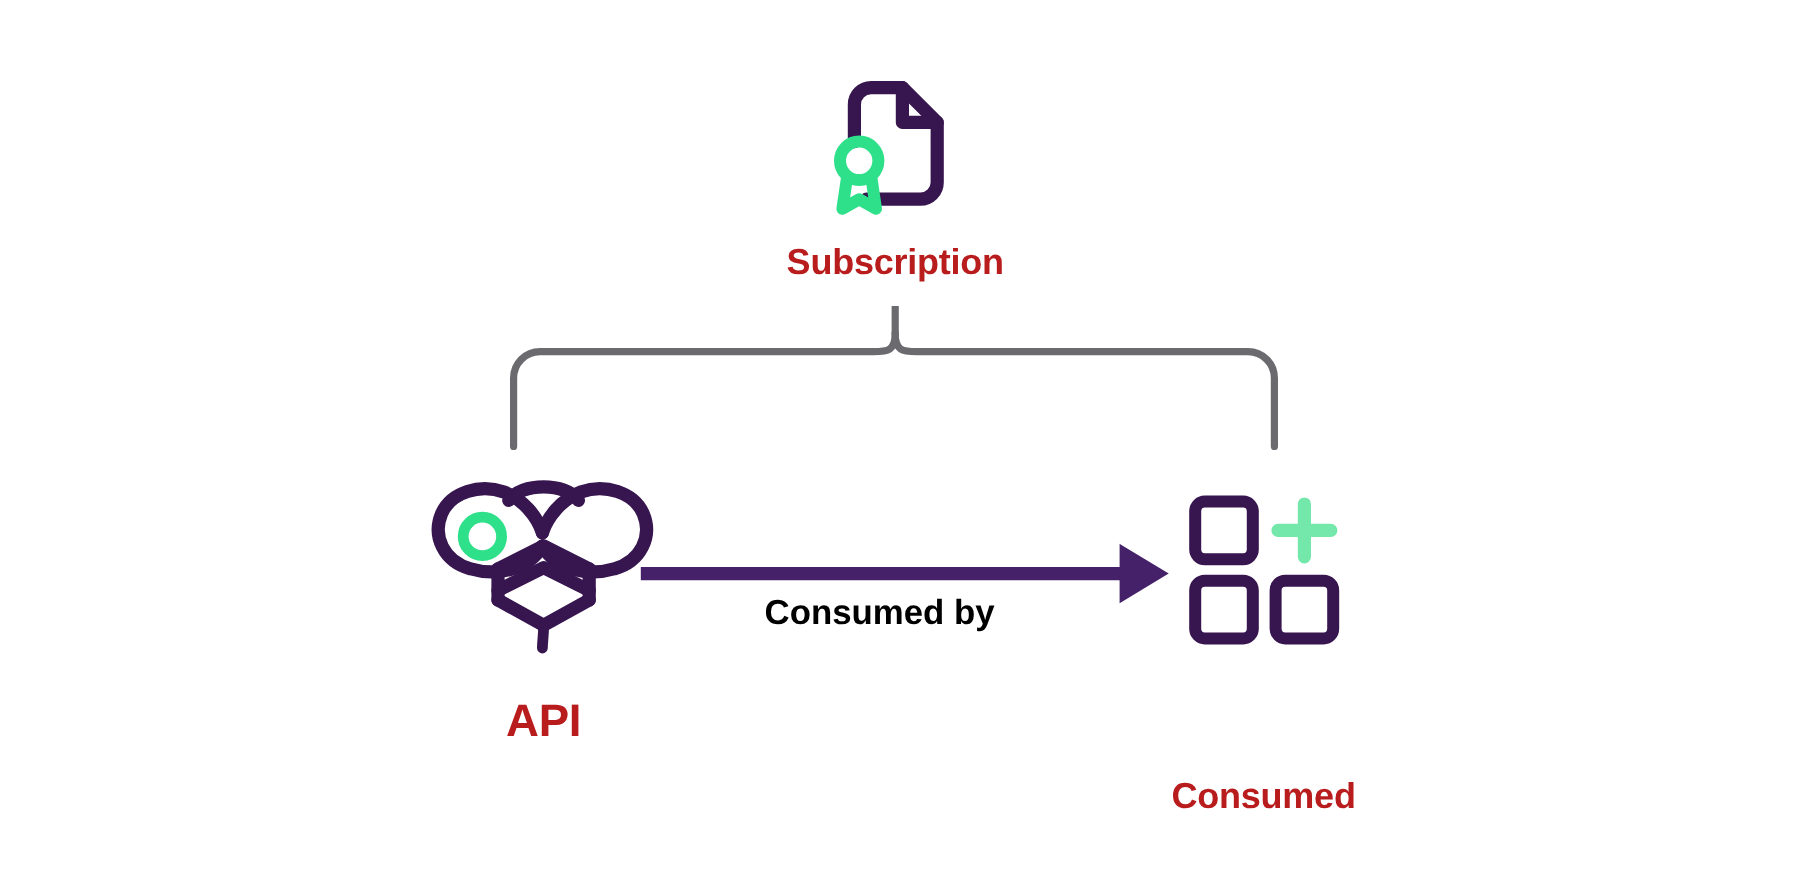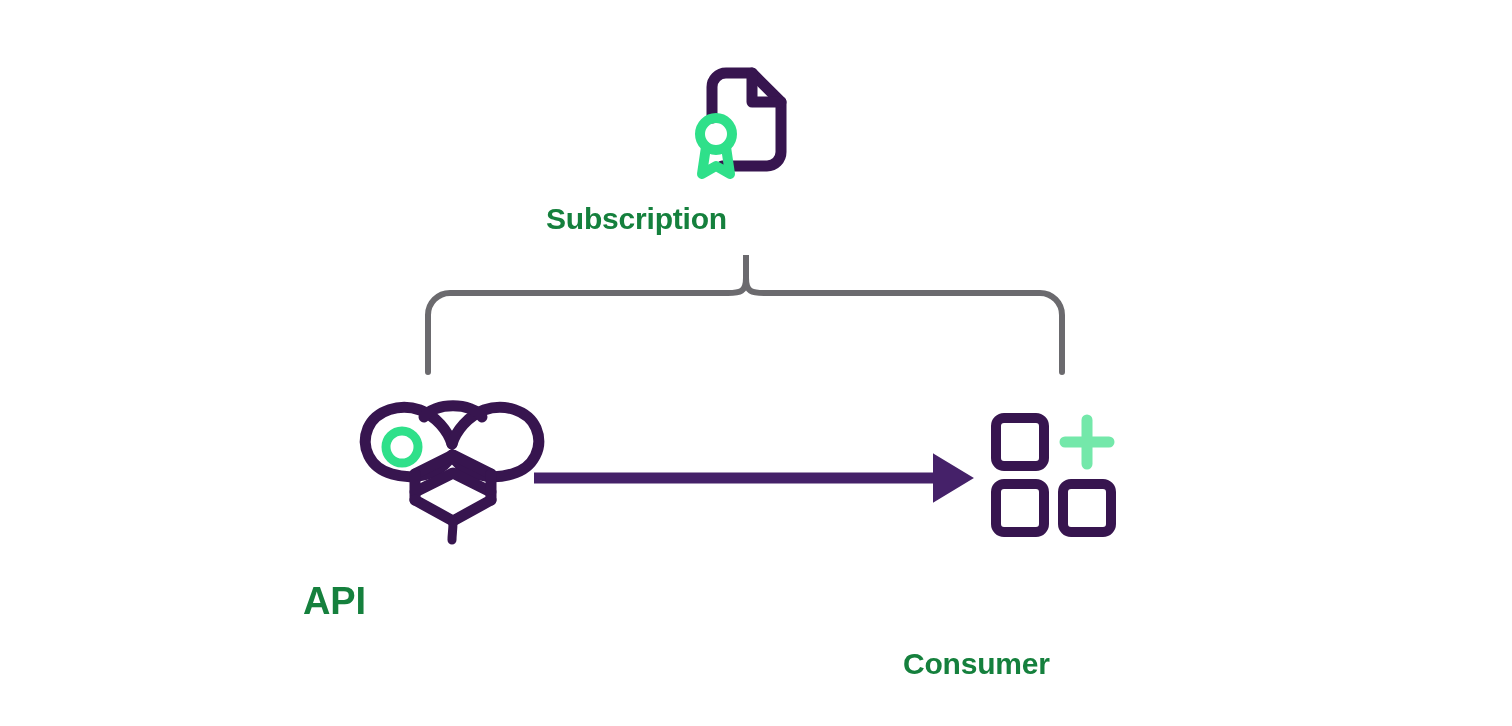--- a/index.html
+++ b/index.html
@@ -24,21 +24,22 @@
   .diagram-svg {
     position: absolute;
     left: 0;
     top: 0;
     width: 1512px;
     height: 726px;
     display: block;
   }
   .node-label {
     position: absolute;
-    color: #15803d;
+    text-align: center;
+    color: #b91c1c;
     font-weight: bold;
     font-family: "Liberation Sans", sans-serif;
     white-space: pre;
     line-height: 1.12;
     letter-spacing: -0.2px;
   }
   #subscription-label {
     left: 546px;
     top: 202px;
     width: 400px;
@@ -151,18 +152,19 @@
       <rect x="1063" y="484" width="48" height="48" rx="8" ry="8" fill="none" stroke="#37154F" stroke-width="10"></rect>
       <path d="M 1087 420 L 1087 464 M 1065 442 L 1109 442" fill="none" stroke="#74E8AA" stroke-width="11" stroke-linecap="round"></path>
     </g>
   </svg>
 
   <div class="node-label" id="subscription-label">Subscription</div>
 
   <div class="node-label" id="api-label">API</div>
 
   <div class="node-label" id="consumer-label">
-    <div>Consumer</div>
+    <div>Consumed</div>
     
   </div>
 
+  <div id="edge-label-consumed-by">Consumed by</div>
 
 </div>
 
 </body></html>

